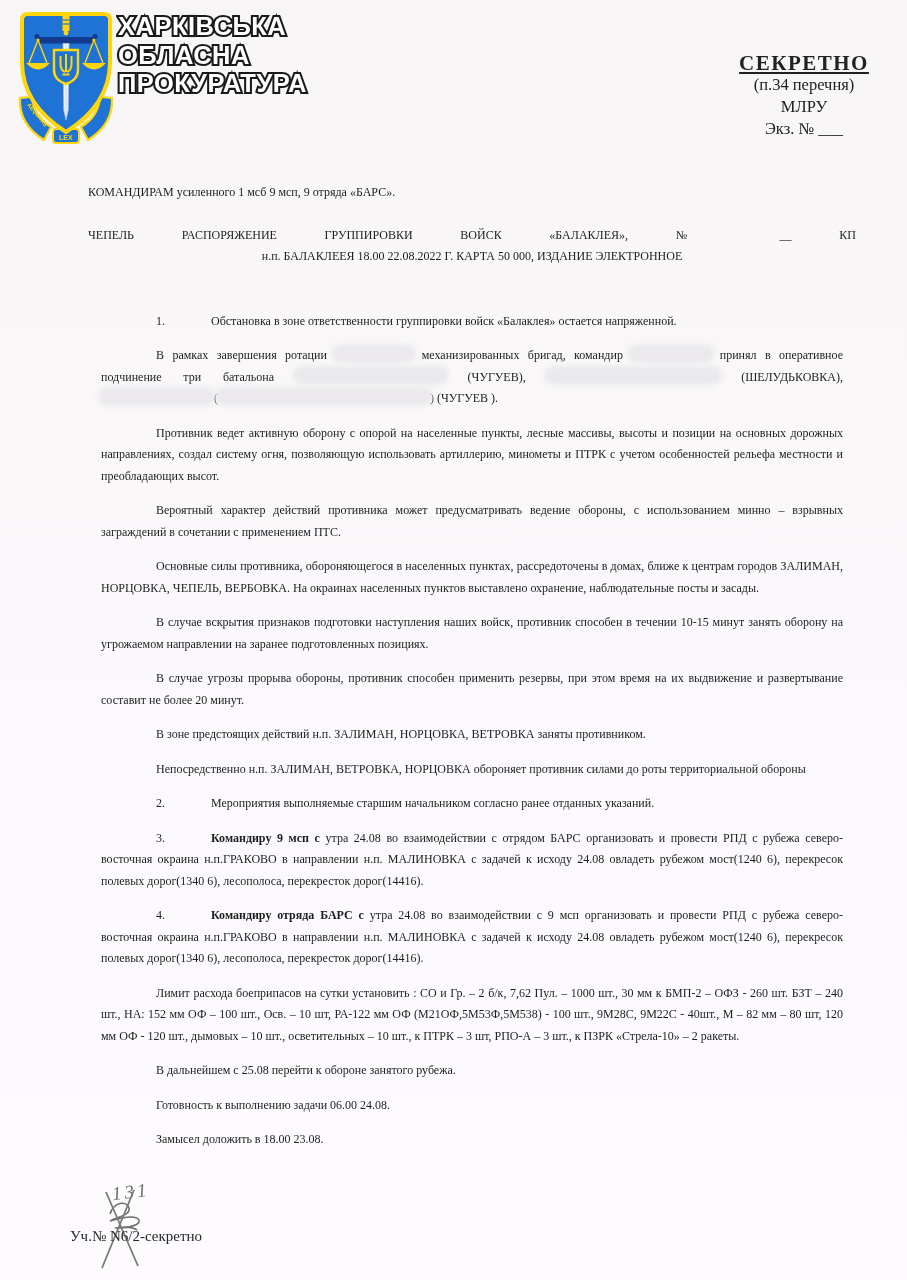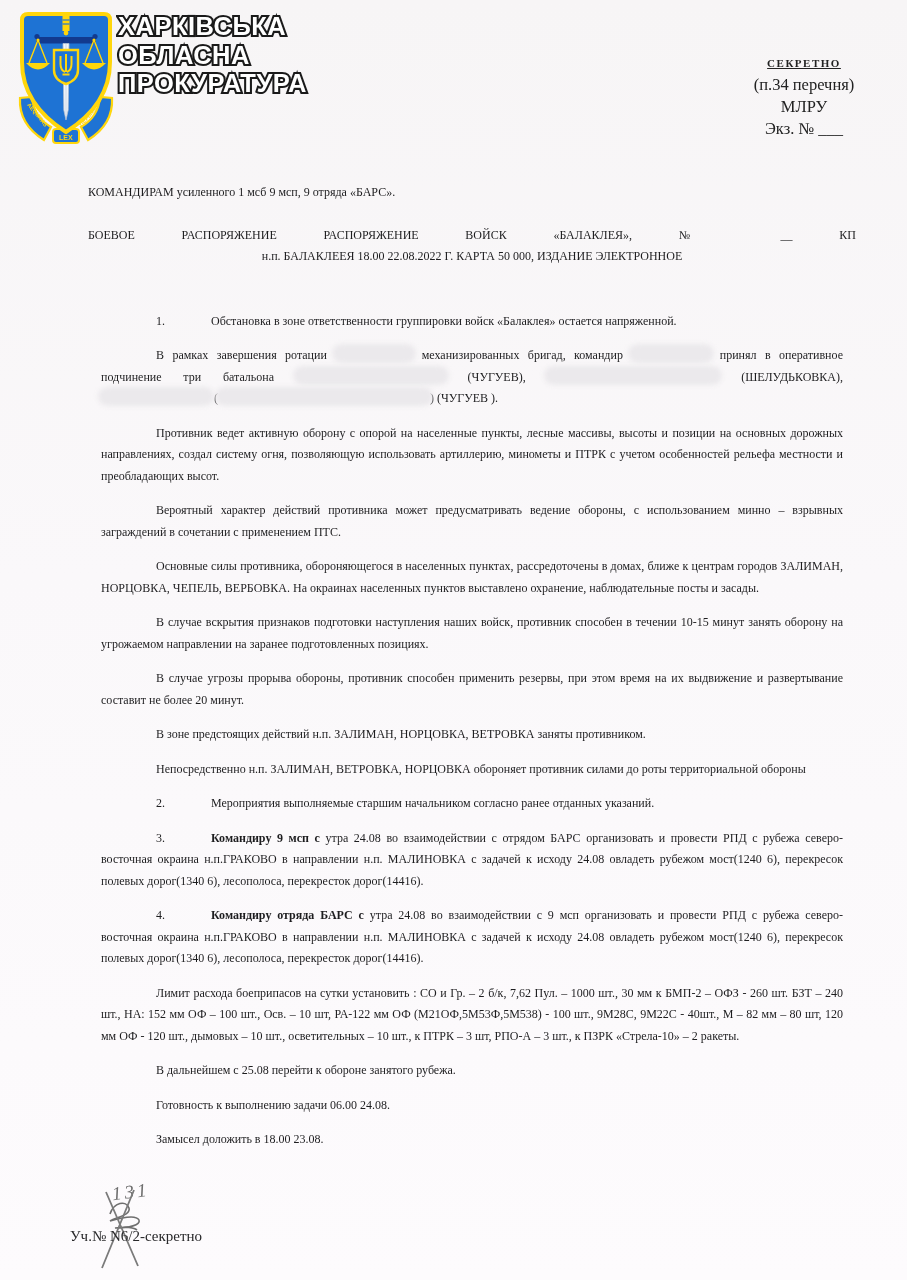--- a/index.html
+++ b/index.html
@@ -14,21 +14,21 @@
   .org-svg{position:absolute;left:100px;top:2px;}
   .org-svg text{
     font-family:"Liberation Sans",sans-serif;font-weight:bold;
     fill:#ffffff;stroke:#1a1a1a;stroke-width:4.2px;paint-order:stroke;
     letter-spacing:.5px;
   }
   .motto{font-family:"Liberation Sans",sans-serif;font-weight:bold;fill:#ffd60b;stroke:none;}
   
   .secret{position:absolute;left:712px;top:52px;width:184px;text-align:center;
           font-size:16.5px;line-height:22px;color:#222;}
-  .secret .t{font-weight:bold;font-size:11px;letter-spacing:1.5px;text-decoration:underline;}
+  .secret .t{font-weight:bold;font-size:21px;letter-spacing:1.5px;text-decoration:underline;}
   
   .docbody{position:absolute;left:88px;top:182px;width:768px;
            font-size:12px;line-height:21.5px;text-rendering:optimizeLegibility;}
   .addressee{margin:0 0 21px 0;}
   .title{margin:0 0 43px 0;}
   .title .l1{text-align:justify;text-align-last:justify;}
   .title .l2{text-align:center;}
   .para{margin:13px;text-align:justify;text-indent:55px;}
   .pnum{display:inline-block;min-width:55px;text-indent:0;}
   .bold{font-weight:bold;}
@@ -92,21 +92,21 @@
   <div class="secret">
     <div class="t">СЕКРЕТНО</div>
     <div>(п.34 перечня)</div>
     <div>МЛРУ</div>
     <div>Экз. № ___</div>
   </div>
 
   <div class="docbody">
     <p class="addressee">КОМАНДИРАМ усиленного 1 мсб 9 мсп, 9 отряда «БАРС».</p>
     <div class="title">
-      <div class="l1">БОЕВОЕ РАСПОРЯЖЕНИЕ РАСПОРЯЖЕНИЕ ВОЙСК «БАЛАКЛЕЯ», № __ КП</div>
+      <div class="l1">ЧЕПЕЛЬ РАСПОРЯЖЕНИЕ ГРУППИРОВКИ ВОЙСК «БАЛАКЛЕЯ», № __ КП</div>
       <div class="l2">н.п. БАЛАКЛЕЕЯ 18.00 22.08.2022 Г. КАРТА 50 000, ИЗДАНИЕ ЭЛЕКТРОННОЕ</div>
     </div>
     <div id="paras">
         <p class="para"><span class="pnum">1.</span>Обстановка в зоне ответственности группировки войск «Балаклея» остается напряженной.</p>
         <p class="para">В рамках завершения ротации <span class="redaction" style="width: 78px;"></span> механизированных бригад, командир <span class="redaction" style="width: 80px;"></span> принял в оперативное подчинение три батальона <span class="redaction" style="width: 150px;"></span> (ЧУГУЕВ), <span class="redaction" style="width: 172px;"></span> (ШЕЛУДЬКОВКА), <span class="redaction" style="width: 110px;"></span> (<span class="redaction" style="width: 212px;"></span>) (ЧУГУЕВ ).</p>
         <p class="para">Противник ведет активную оборону с опорой на населенные пункты, лесные массивы, высоты и позиции на основных дорожных направлениях, создал систему огня, позволяющую использовать артиллерию, минометы и ПТРК с учетом особенностей рельефа местности и преобладающих высот.</p>
         <p class="para">Вероятный характер действий противника может предусматривать ведение обороны, с использованием минно – взрывных заграждений в сочетании с применением ПТС.</p>
         <p class="para">Основные силы противника, обороняющегося в населенных пунктах, рассредоточены в домах, ближе к центрам городов ЗАЛИМАН, НОРЦОВКА, ЧЕПЕЛЬ, ВЕРБОВКА. На окраинах населенных пунктов выставлено охранение, наблюдательные посты и засады.</p>
         <p class="para">В случае вскрытия признаков подготовки наступления наших войск, противник способен в течении 10-15 минут занять оборону на угрожаемом направлении на заранее подготовленных позициях.</p>
         <p class="para">В случае угрозы прорыва обороны, противник способен применить резервы, при этом время на их выдвижение и развертывание составит не более 20 минут.</p>

